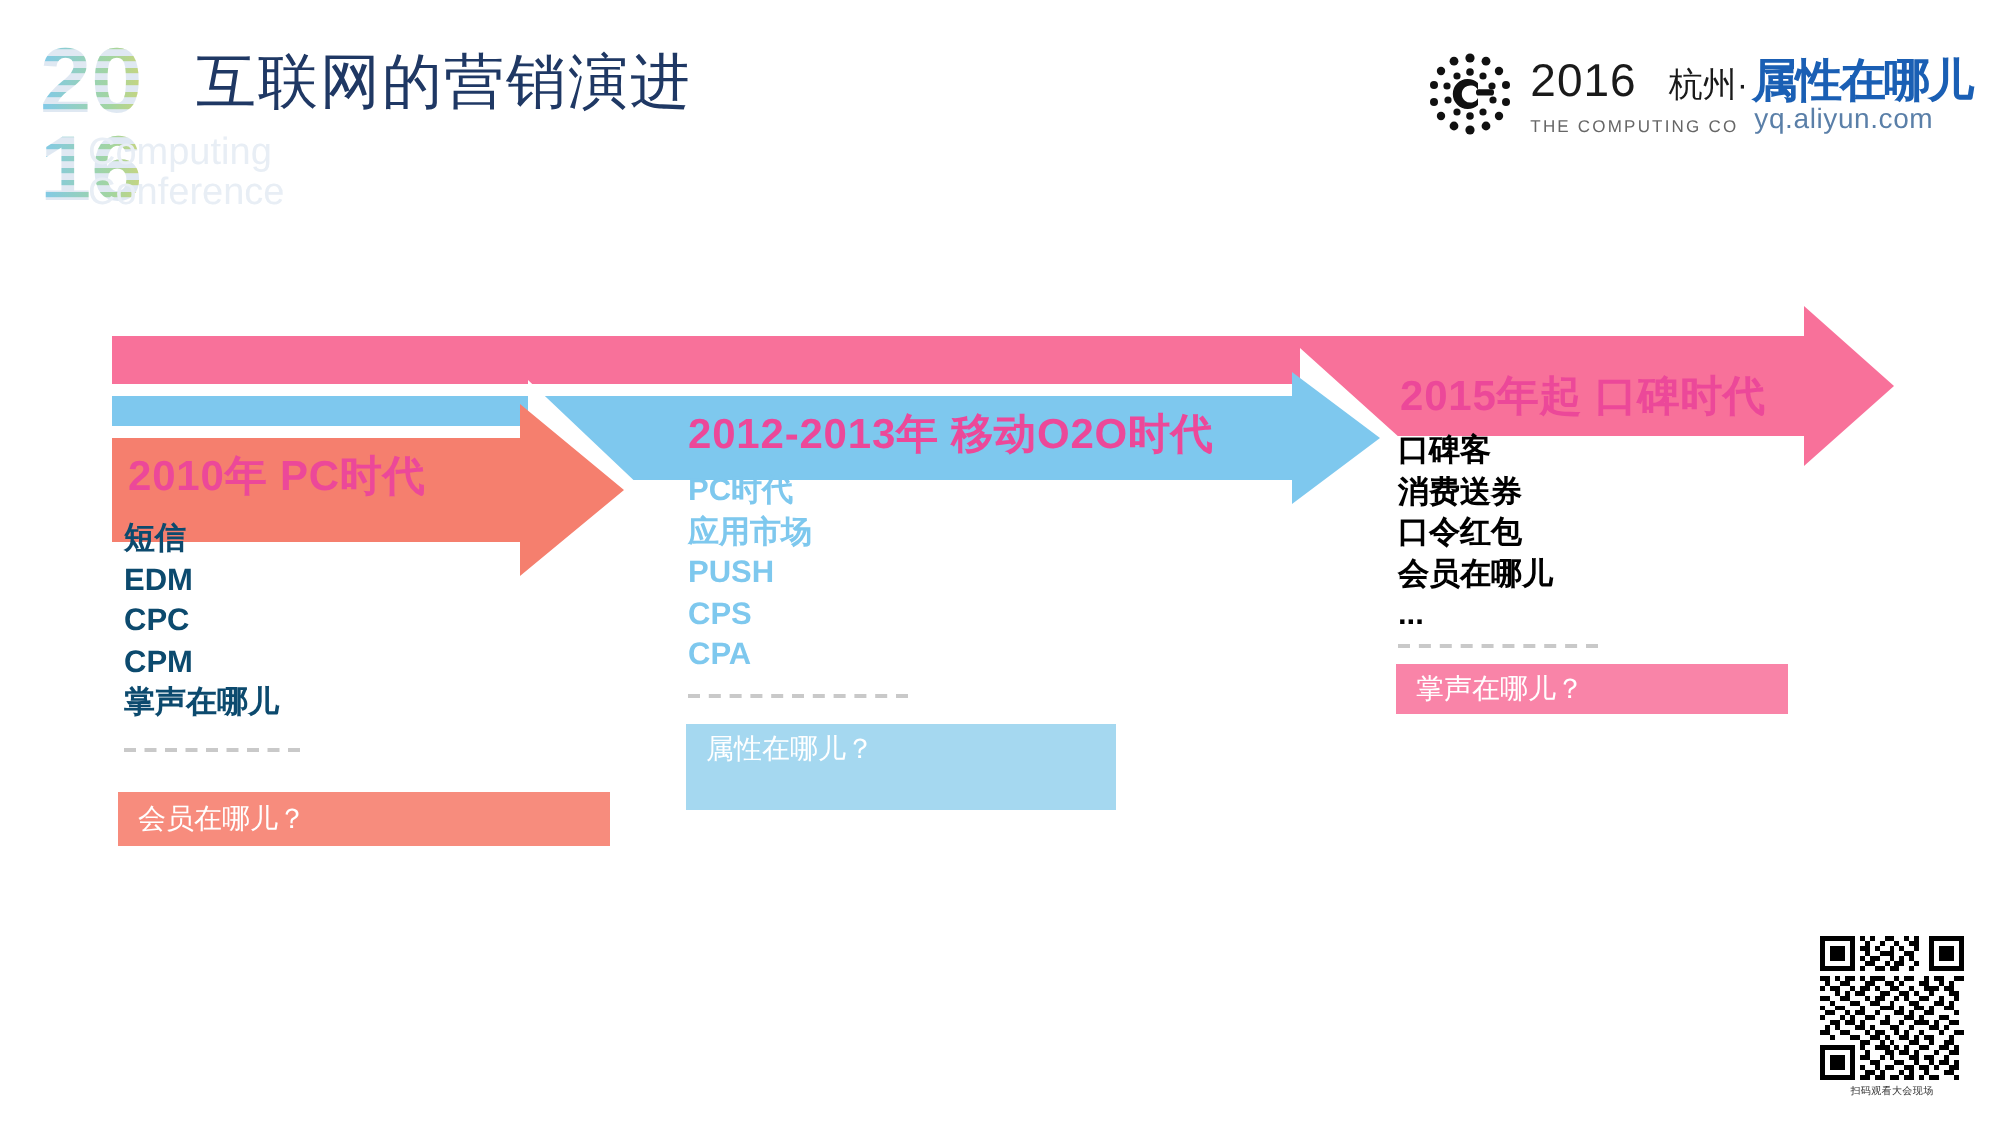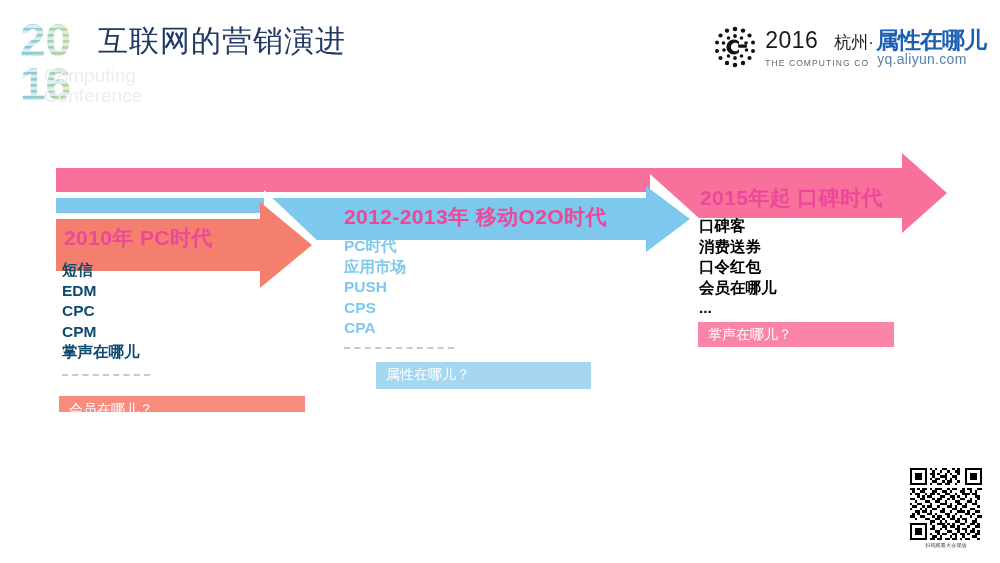--- a/index.html
+++ b/index.html
@@ -133,35 +133,35 @@
     line-height: 24px;
     padding: 0 10px;
     white-space: nowrap;
     box-sizing: border-box;
   }
 
   
   #s1-title { left: 64px;  top: 224px; }
   #s1-list  { left: 62px;  top: 260px; color: #0c4a6e; }
   #s1-dash  { left: 62px;  top: 374px; width: 88px; }
-  #s1-qbox  { left: 59px;  top: 396px; width: 246px; height: 16px;
+  #s1-qbox  { left: 59px;  top: 396px; width: 246px; height: 27px;
               background: #f78c7d; line-height: 27px; }
 
   
   #s2-title { left: 344px; top: 203px; }
   #s2-list  { left: 344px; top: 236px; color: #7ec8ee; }
   #s2-dash  { left: 344px; top: 347px; width: 110px; }
-  #s2-qbox  { left: 343px; top: 362px; width: 215px; height: 27px;
-              background: #a5d8f0; line-height: 25px; margin-left: 33px; }
+  #s2-qbox  { left: 343px; top: 362px; width: 215px; height: 43px;
+              background: #a5d8f0; line-height: 25px; }
 
   
   #s3-title { left: 700px; top: 184px; }
   #s3-list  { left: 699px; top: 216px; color: #000000; }
   #s3-dash  { left: 699px; top: 322px; width: 100px; }
-  #s3-qbox  { left: 698px; top: 322px; width: 196px; height: 25px;
+  #s3-qbox  { left: 698px; top: 332px; width: 196px; height: 25px;
               background: #f984a8; line-height: 25px; }
 
   
   #qr-block {
     position: absolute;
     left: 905px; top: 468px;
     width: 82px;
   }
   #qr-code { display: block; width: 82px; height: 72px; }
   #qr-caption {

